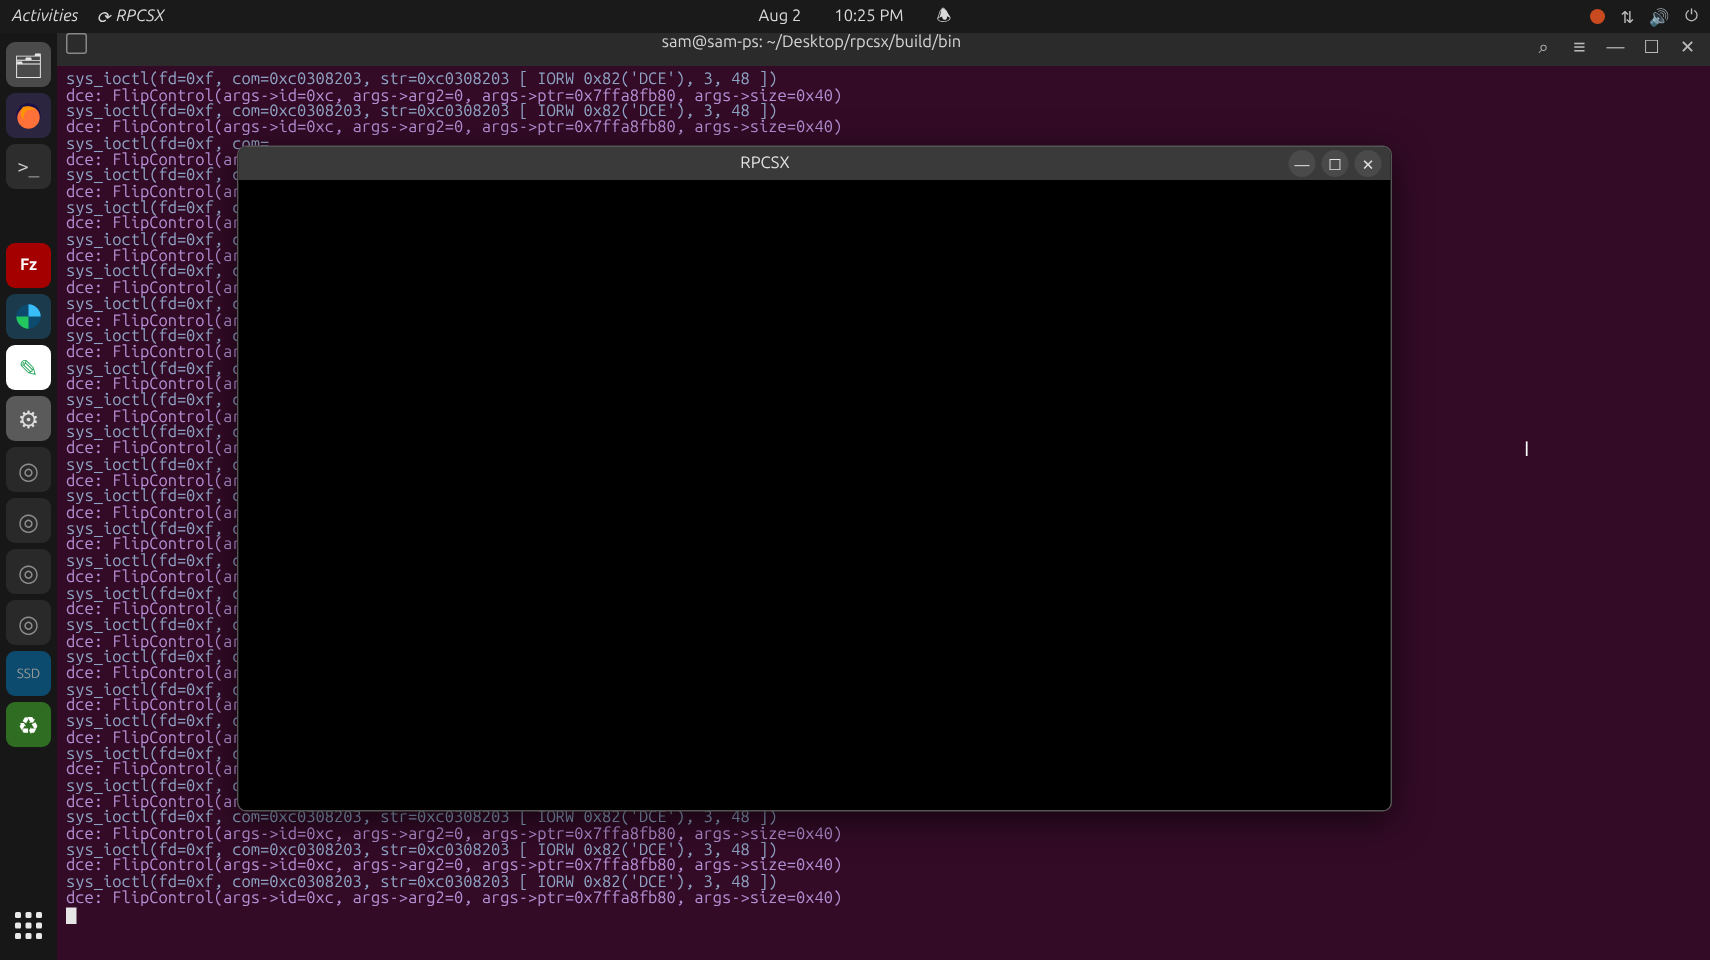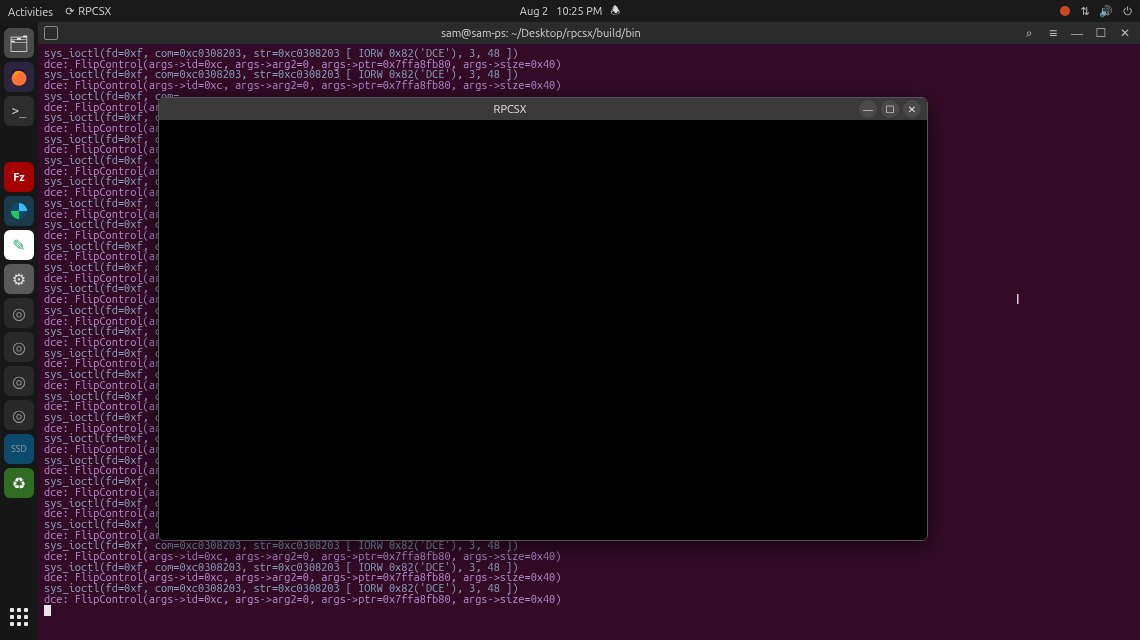--- a/index.html
+++ b/index.html
@@ -3,22 +3,22 @@
 <meta charset="utf-8">
 <style>
   * { margin: 0; padding: 0; box-sizing: border-box; }
   html, body { width: 1140px; height: 640px; overflow: hidden; font-family: Ubuntu, "Noto Sans", sans-serif; background:#2c001e; }
   
   
   .topbar {
     height: 22px; background:#1a1a1a; color:#d9d9d9; display:flex;
     align-items:center; font-size:11px; padding:0 8px; position:relative;
   }
-  .topbar .left { display:flex; gap:12px; align-items:flex-end; }
-  .topbar .center { position:absolute; left:50%; transform:translateX(-50%); display:flex; gap:8px; align-items:center; }
+  .topbar .left { display:flex; gap:12px; align-items:center;font-style:italic; }
+  .topbar .center { position:absolute; left:50%; transform:translateX(-50%); display:flex; gap:22px; align-items:center; }
   .topbar .right { margin-left:auto; display:flex; gap:10px; align-items:center; }
   .topbar .right span { opacity:.85; }
   .record-dot { width:10px; height:10px; border-radius:50%; background:#e95420; display:inline-block; }
   
   
   .dock {
     position:absolute; top:22px; left:0; width:38px; height:618px;
     background:#171717; display:flex; flex-direction:column; align-items:center;
     padding-top:6px; gap:4px;
   }
@@ -45,21 +45,21 @@
     margin-bottom:8px; cursor:pointer;
   }
   .dock .apps-grid i { width:4px; height:4px; background:#e9e9e9; border-radius:1px; }
 
   
   .terminal-wrap {
     position:absolute; top:22px; left:38px; right:0; bottom:0;
     background:#330b27; display:flex; flex-direction:column;
   }
   .term-header {
-    height:22px; background:#2b2b2b; display:flex; align-items:center;
+    height:22px; background:#2b2b2b; display:flex; align-items:flex-start;
     padding:0 6px; color:#d5d5d5; font-size:11px;
   }
   .term-header .tab-icon {
     width:14px; height:14px; border:1px solid #888; border-radius:2px;
     margin-right:10px; cursor:pointer;
   }
   .term-header .title { flex:1; text-align:center; }
   .term-header .ctrl {
     width:18px; height:18px; margin-left:6px; display:flex;
     align-items:center; justify-content:center; color:#bbb; cursor:pointer;

